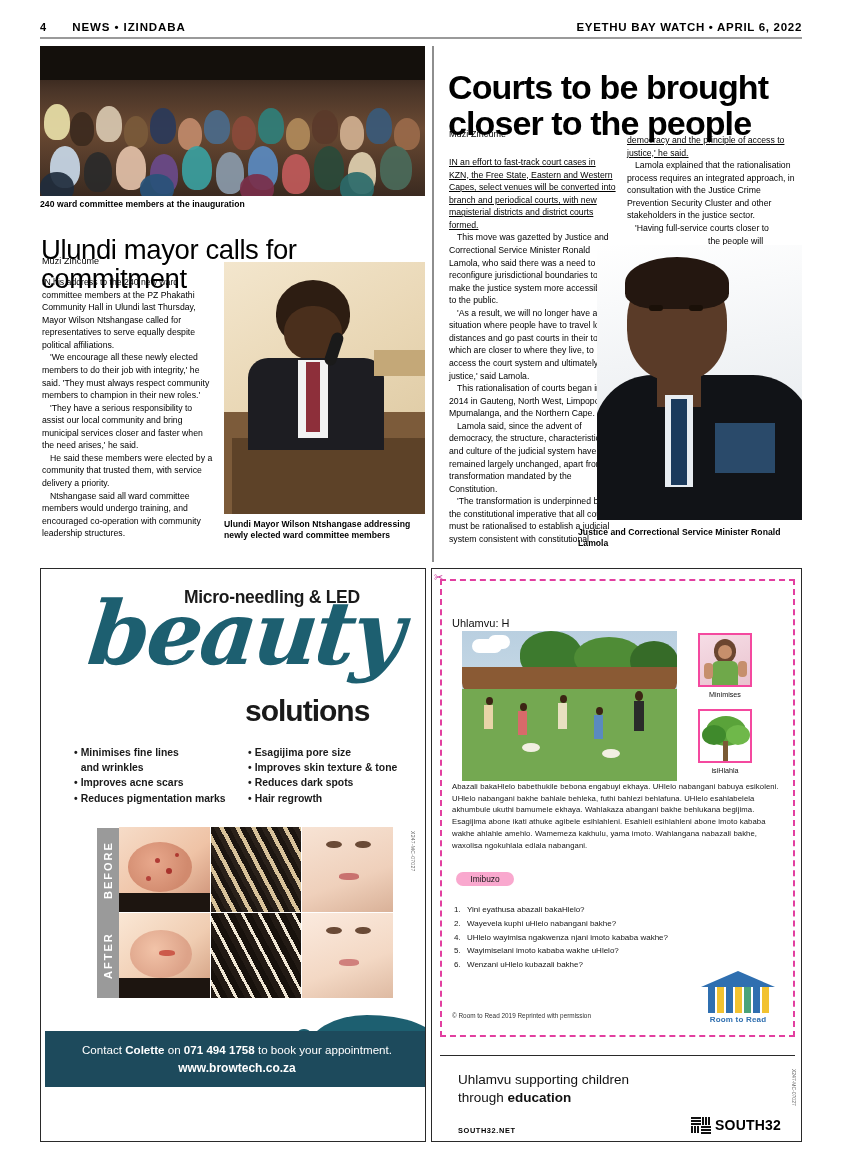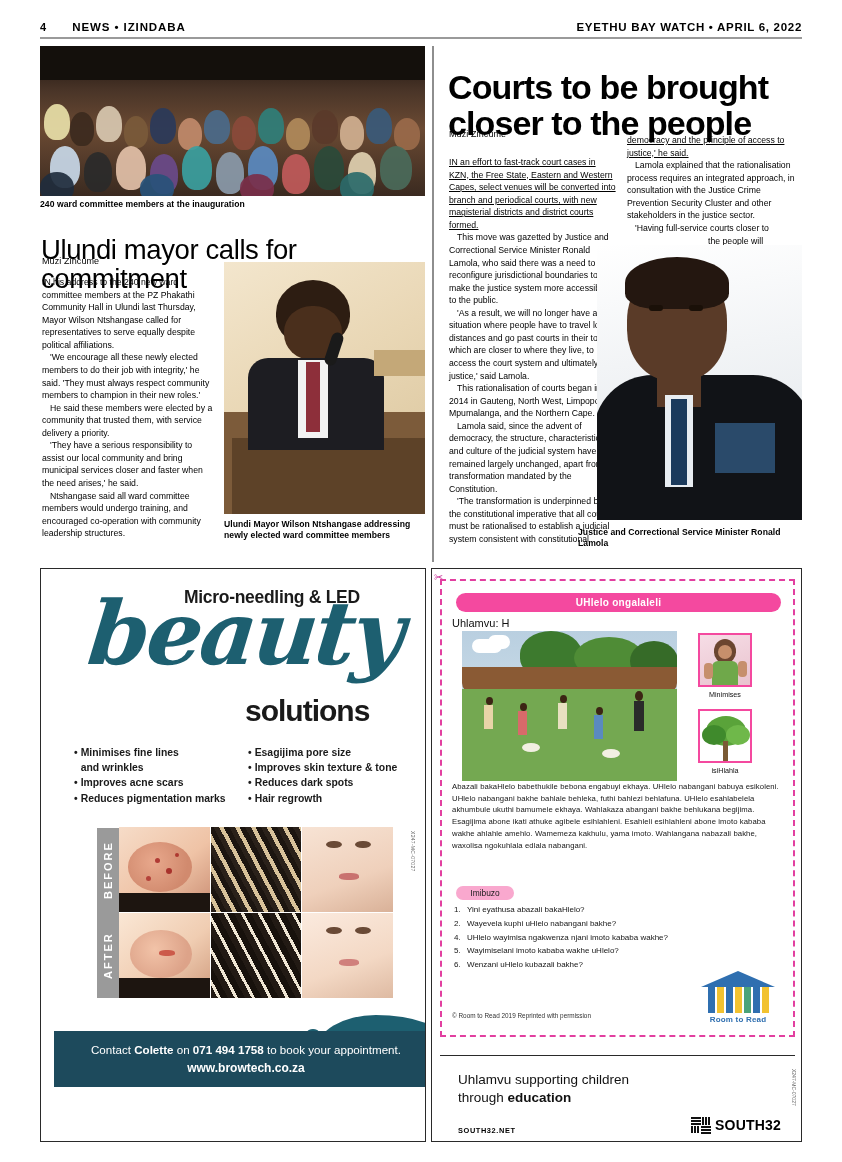--- a/index.html
+++ b/index.html
@@ -150,21 +150,21 @@
   .ba-cell { position:relative; overflow:hidden; }
 
   .ad-sidecode {
     position:absolute; right:9px; top:262px;
     font-size:5px; color:#666; letter-spacing:.3px;
     writing-mode:vertical-rl;
   }
 
   
   .browtech {
-    position:absolute; left:13px; top:440px; width:100%; height:78px;
+    position:absolute; left:4px; top:440px; width:100%; height:78px;
   }
   .bt-name {
     position:absolute; left:56px; top:20px;
     font-family:"DejaVu Serif", serif; font-style:italic; font-weight:700;
     font-size:31px; letter-spacing:-0.5px; color:#111;
   }
   .bt-brush {
     position:absolute; left:262px; top:6px; width:130px; height:62px;
     background:#1d5f70;
     border-radius:46% 54% 52% 48% / 58% 44% 56% 42%;
@@ -225,21 +225,21 @@
     width:54px; height:54px; border:2px solid #f4499f; margin:0 auto 3px;
     overflow:hidden; position:relative; background:#fff;
   }
   .sc-label { text-align:center; font-size:7.2px; margin-bottom:10px; color:#111; }
 
   .edu-body {
     position:absolute; left:10px; top:200px; width:333px;
     font-size:7.7px; line-height:1.52; color:#151515; letter-spacing:.1px;
   }
   .q-pill {
-    position:absolute; left:14px; top:305px; width:58px; height:14px;
+    position:absolute; left:14px; top:291px; width:58px; height:14px;
     background:#f9a8ce; border-radius:7px;
     display:flex; align-items:center; justify-content:center;
     font-size:8.4px; color:#1a1a1a;
   }
   .q-list {
     position:absolute; left:12px; top:322px; width:320px;
     font-size:8px; line-height:1.72; color:#151515;
   }
   .q-list div { white-space:nowrap; }
   .q-num { display:inline-block; width:13px; }
@@ -332,22 +332,22 @@
     </div>
   </div>
   <div class="cap-bold cap-crowd">240 ward committee members at the inauguration</div>
 
   <h1 class="ulundi-head">Ulundi mayor calls for commitment</h1>
   <div class="byline byline-ulundi">Muzi Zincume</div>
 
   <div class="ulundi-body">
     <p class="first">IN his address to the 240 new ward committee members at the PZ Phakathi Community Hall in Ulundi last Thursday, Mayor Wilson Ntshangase called for representatives to serve equally despite political affiliations.</p>
     <p>'We encourage all these newly elected members to do their job with integrity,' he said. 'They must always respect community members to champion in their new roles.'</p>
+    <p>'They have a serious responsibility to assist our local community and bring municipal services closer and faster when the need arises,' he said.</p>
     <p>He said these members were elected by a community that trusted them, with service delivery a priority.</p>
-    <p>'They have a serious responsibility to assist our local community and bring municipal services closer and faster when the need arises,' he said.</p>
     <p>Ntshangase said all ward committee members would undergo training, and encouraged co-operation with community leadership structures.</p>
   </div>
 
   <div class="photo-mayor">
     <div style="position:absolute;inset:0;background:linear-gradient(150deg,#f3e6cd 0%,#e9d7b5 45%,#d9c49b 100%);"></div>
     <div style="position:absolute;left:-10px;top:150px;width:230px;height:110px;background:#7c5b3a;"></div>
     <div style="position:absolute;left:8px;top:176px;width:200px;height:80px;background:#5d4228;"></div>
     <div style="position:absolute;left:52px;top:18px;width:74px;height:66px;border-radius:50% 50% 45% 45%;background:#2d1d12;"></div>
     <div style="position:absolute;left:60px;top:44px;width:58px;height:54px;border-radius:48%;background:#4a2f1c;"></div>
     <div style="position:absolute;left:24px;top:96px;width:136px;height:92px;border-radius:20px 20px 0 0;background:#1d1d22;"></div>
@@ -468,21 +468,20 @@
           <span>Contact </span><b>Colette</b><span> on </span><b>071 494 1758</b><span> to book your appointment.</span>
         </div>
         <div class="bt-web">www.browtech.co.za</div>
       </div>
     </div>
   </div>
 
   <div class="edu-box">
     <div class="scissors">✂</div>
     <div class="dash-card">
-      <div class="edu-title-pill">UHlelo ongalaleli</div>
       <div class="edu-uhlamvu">Uhlamvu: H</div>
 
       <div class="edu-illo">
         <div style="position:absolute;left:10px;top:8px;width:30px;height:14px;border-radius:9px;background:#fff;"></div>
         <div style="position:absolute;left:26px;top:4px;width:22px;height:14px;border-radius:9px;background:#fff;"></div>
         <div style="position:absolute;left:58px;top:0px;width:62px;height:46px;border-radius:50% 50% 40% 40%;background:#3d7a2e;"></div>
         <div style="position:absolute;left:112px;top:6px;width:70px;height:42px;border-radius:50%;background:#4f8c36;"></div>
         <div style="position:absolute;left:168px;top:10px;width:48px;height:40px;border-radius:50%;background:#366b28;"></div>
         <div style="position:absolute;left:0;top:36px;width:215px;height:26px;background:#8a5a34;border-radius:0 0 10px 10px;"></div>
         <div style="position:absolute;left:0;top:58px;width:215px;height:92px;background:#74a851;"></div>

